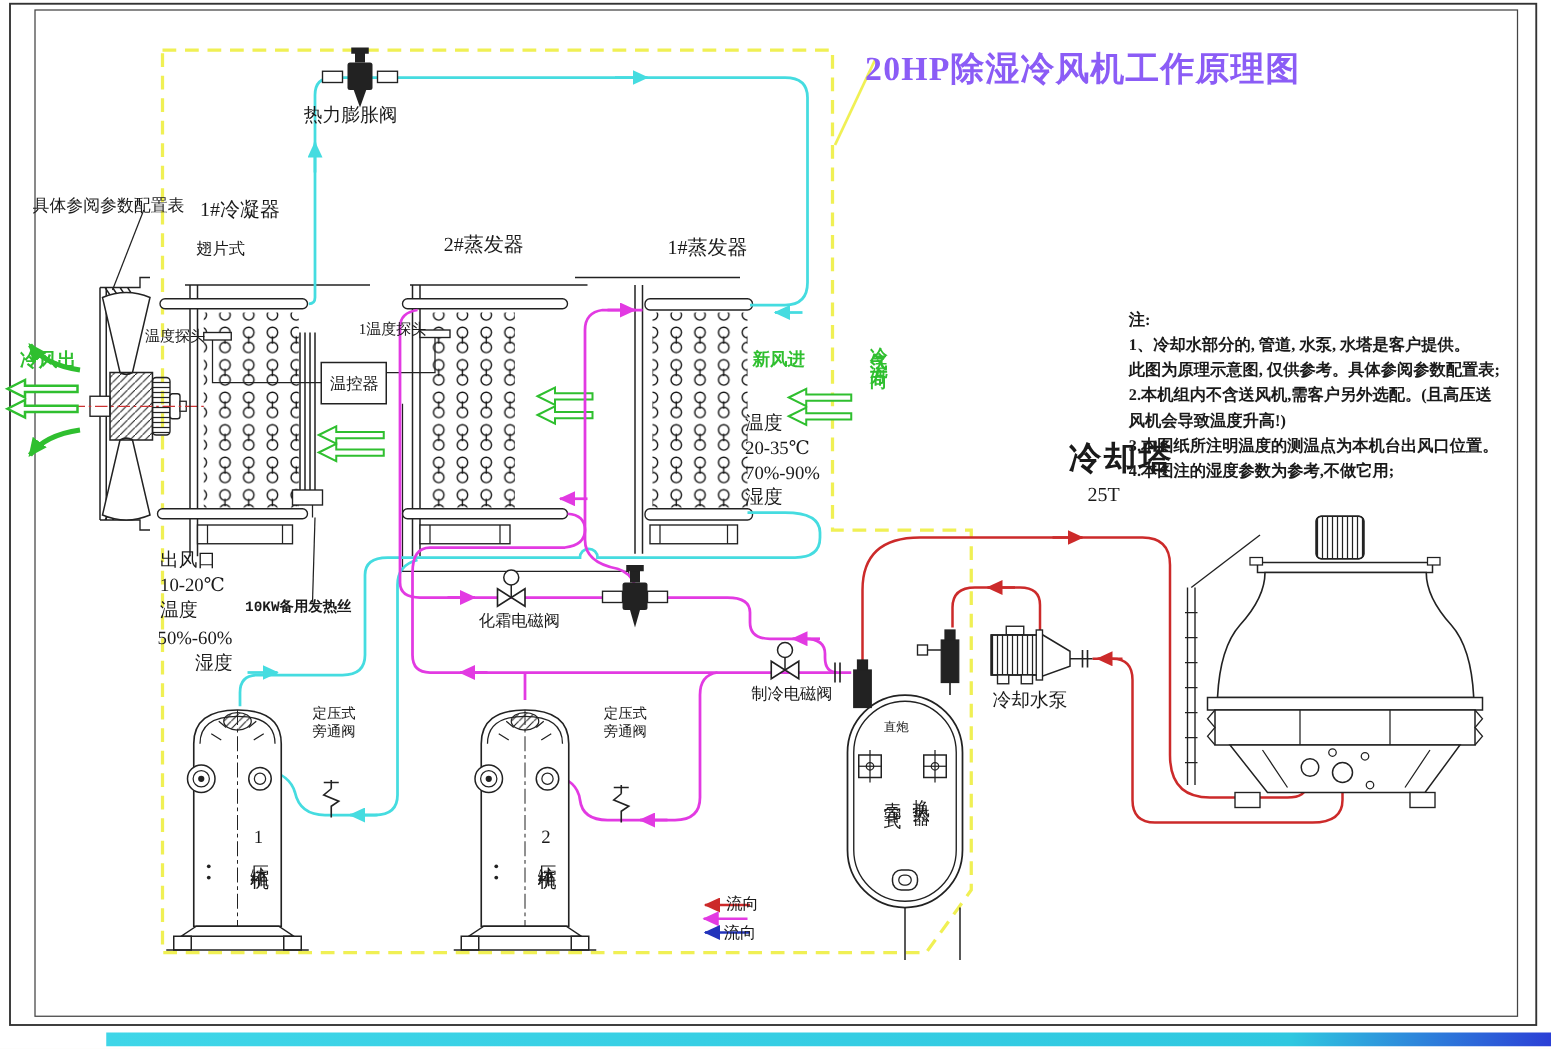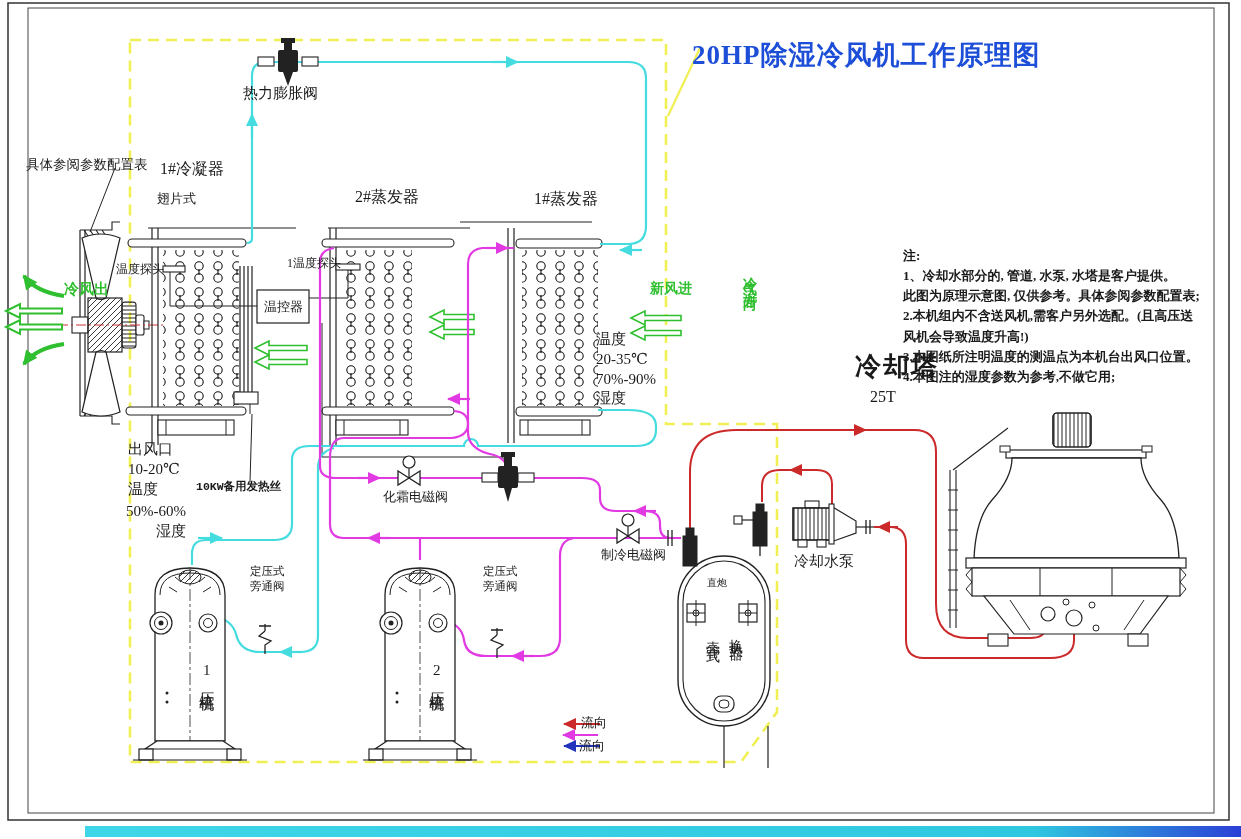--- a/index.html
+++ b/index.html
@@ -1,22 +1,22 @@
 <!DOCTYPE html>
 <html><head>
 <meta charset="utf-8">
 <style>
   html,body{margin:0;padding:0;background:#fafaf8;}
   .stage{position:relative;width:1241px;height:839px;background:#ffffff;overflow:hidden;
          font-family:"Liberation Serif","DejaVu Serif",serif;color:#1a1a1a;}
   .stage svg{position:absolute;left:0;top:0;}
   .lbl{position:absolute;white-space:pre-line;line-height:1.32;}
   .v{writing-mode:vertical-rl;text-orientation:upright;}
-  .green{color:#2fbf2f;font-weight:bold;margin-left:48px;}
-  .title{font-size:27px;font-weight:bold;color:#1d4ed8;letter-spacing:1px;white-space:nowrap;}
+  .green{color:#2fbf2f;font-weight:bold;}
+  .title{font-size:27px;font-weight:bold;color:#8b5cf6;letter-spacing:1px;white-space:nowrap;}
   .para{font-weight:600;}
 </style>
 </head>
 <body>
 
 <div class="stage">
 
 <svg width="1241" height="839" viewBox="0 0 1241 839">
 <defs>
   <marker id="aC" markerUnits="userSpaceOnUse" markerWidth="14" markerHeight="12" refX="12" refY="6" orient="auto">

